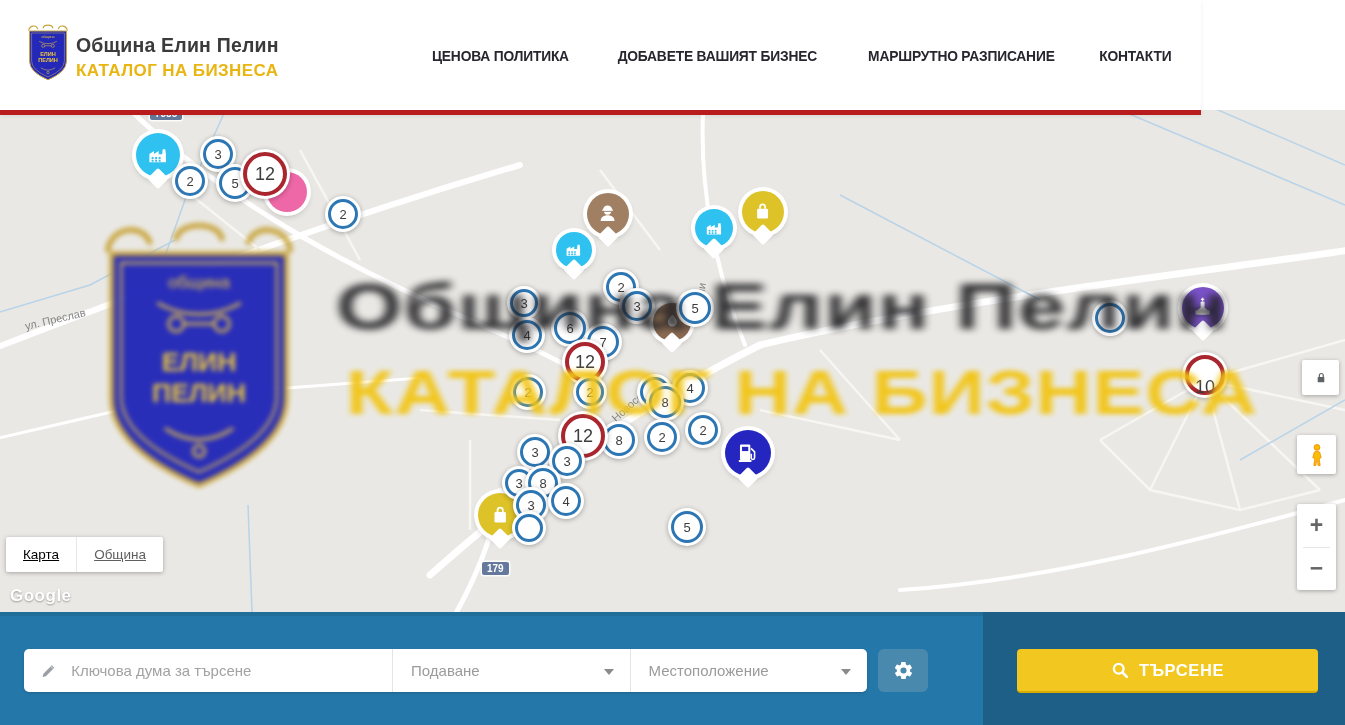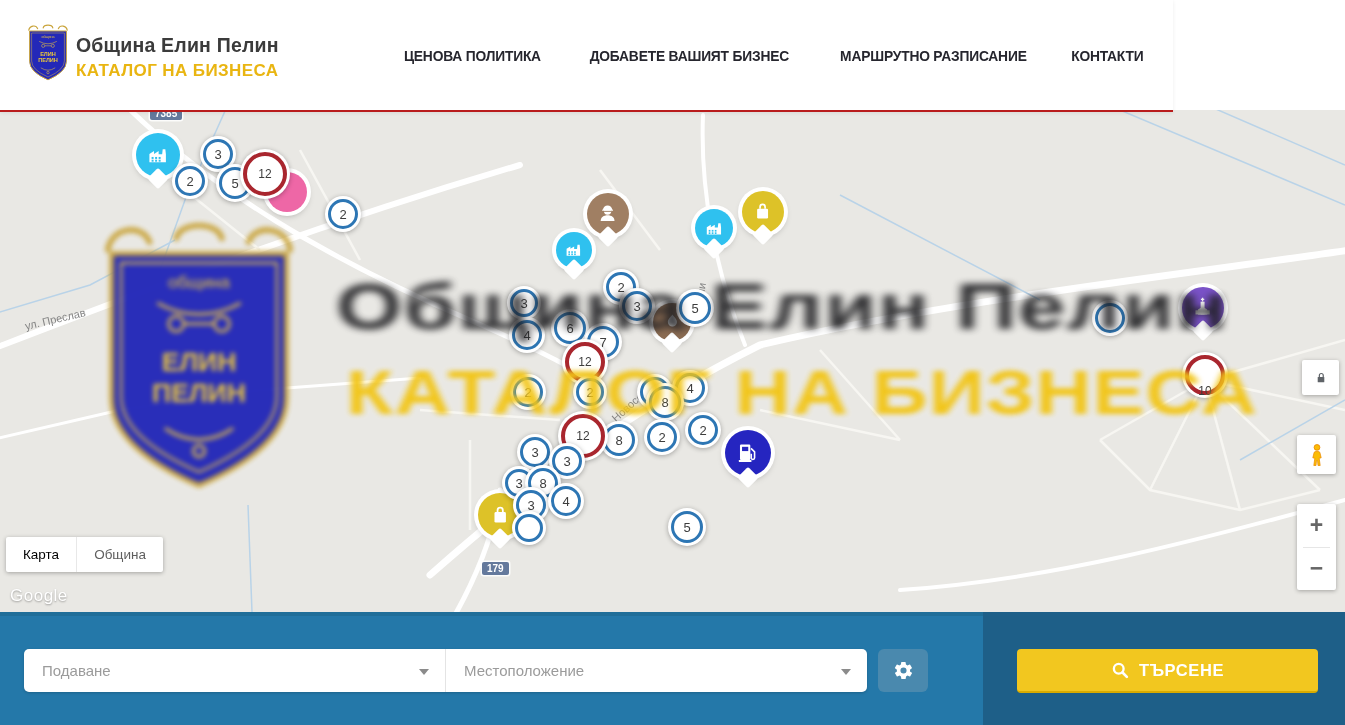--- a/index.html
+++ b/index.html
@@ -1,20 +1,20 @@
 <!DOCTYPE html>
 <html><head>
 <meta charset="utf-8">
 <style>
   html,body{margin:0;padding:0;background:#fff;font-family:"Liberation Sans",sans-serif;}
   .stage{position:relative;width:1345px;height:725px;overflow:hidden;background:#fff;}
 
   
   .header{position:absolute;left:0;top:0;width:1173px;height:110px;background:#fff;
-          border-bottom:2px solid #b91c1c;box-shadow:0 1px 4px rgba(0,0,0,.07);z-index:40;}
+          border-bottom:5px solid #b91c1c;box-shadow:0 1px 4px rgba(0,0,0,.07);z-index:40;padding-left:28px;}
   .logo-crest{position:absolute;left:24px;top:22px;width:48px;height:62px;}
   .brand{position:absolute;left:76px;top:36px;line-height:1;}
   .brand .t1{font-size:19.5px;font-weight:700;color:#3b3b3b;letter-spacing:.2px;}
   .brand .t2{font-size:17px;font-weight:700;color:#e9b511;letter-spacing:.4px;margin-top:6px;}
   .nav{position:absolute;right:26px;top:0;height:110px;display:flex;align-items:center;gap:34px;}
   .nav a{text-decoration:none;color:#26262e;font-size:15px;font-weight:700;letter-spacing:-.2px;
          transform:scaleX(.92);transform-origin:center;white-space:nowrap;cursor:pointer;}
 
   
   .map{position:absolute;left:0;top:110px;width:1345px;height:502px;background:#e9e8e4;overflow:hidden;}
@@ -28,21 +28,21 @@
   .pin{position:absolute;border-radius:50%;transform:translate(-50%,-50%);
        box-shadow:0 0 0 4px #fff,0 3px 7px rgba(0,0,0,.35);cursor:pointer;}
   .pin.tail::before{content:'';position:absolute;left:50%;bottom:-9px;width:15px;height:15px;background:#fff;
        transform:translateX(-50%) rotate(45deg);border-radius:2px;z-index:-1;}
   .pin svg{position:absolute;left:20%;top:20%;width:60%;height:60%;}
   .cluster{position:absolute;background:#fff;border-radius:50%;transform:translate(-50%,-50%);
        box-shadow:0 1px 5px rgba(0,0,0,.3);display:flex;align-items:center;justify-content:center;cursor:pointer;}
   .cluster::after{content:'';position:absolute;inset:3px;border:3px solid #2d76b4;border-radius:50%;}
   .cluster.red::after{border-color:#a9262e;border-width:4px;}
   .cluster span{font-size:13px;color:#3d3d3d;z-index:1;}
-  .cluster.big span{font-size:12px;}
+  .cluster.big span{font-size:18px;}
 
   
   .wm{position:absolute;z-index:3;pointer-events:none;}
   .wm-crest{left:85px;top:103px;width:228px;height:290px;filter:blur(2.6px);opacity:.97;}
   .wm-line1{left:336px;top:160px;font-size:64px;font-weight:700;color:#202023;letter-spacing:1px;
             transform:scaleX(1.33);transform-origin:left top;filter:blur(3.6px);opacity:.93;white-space:nowrap;}
   .wm-line2{left:346px;top:246px;font-size:63px;font-weight:700;color:#f2c516;letter-spacing:1px;
             transform:scaleX(1.23);transform-origin:left top;filter:blur(2.6px);opacity:.97;white-space:nowrap;}
 
   
@@ -51,25 +51,25 @@
             box-shadow:0 1px 4px rgba(0,0,0,.3);display:flex;align-items:center;justify-content:center;cursor:pointer;}
   .pegman-btn{position:absolute;left:1297px;top:325px;width:39px;height:39px;background:#fff;border-radius:2px;
             box-shadow:0 1px 4px rgba(0,0,0,.3);display:flex;align-items:center;justify-content:center;cursor:pointer;}
   .zoomctrl{position:absolute;left:1297px;top:394px;width:39px;height:86px;background:#fff;border-radius:2px;
             box-shadow:0 1px 4px rgba(0,0,0,.3);display:flex;flex-direction:column;}
   .zoomctrl div{flex:1;display:flex;align-items:center;justify-content:center;font-size:23px;color:#666;
             font-weight:700;cursor:pointer;}
   .zoomctrl .sep{flex:0 0 1px;background:#e6e6e6;margin:0 6px;}
   .maptype{position:absolute;left:6px;top:427px;height:35px;background:#fff;border-radius:2px;
             box-shadow:0 1px 4px rgba(0,0,0,.3);display:flex;align-items:stretch;font-size:13.5px;}
-  .maptype .opt{display:flex;align-items:center;padding:16px 17px;cursor:pointer;}
+  .maptype .opt{display:flex;align-items:center;padding:16px 17px;cursor:pointer;text-decoration:underline;}
   .maptype .opt.active{color:#000;font-weight:500;}
   .maptype .opt.idle{color:#5f5f5f;}
   .maptype .div{width:1px;background:#e8e8e8;}
-  .glogo{position:absolute;left:10px;top:476px;color:#fff;font-size:17px;font-weight:400;letter-spacing:.5px;
+  .glogo{position:absolute;left:10px;top:476px;color:#fff;font-size:17px;font-weight:700;letter-spacing:.5px;
          text-shadow:0 1px 2px rgba(0,0,0,.35);cursor:pointer;}
   .attrib{position:absolute;right:0;bottom:0;height:14px;background:rgba(245,245,245,.82);
           display:flex;align-items:center;font-size:10px;color:#454545;padding:0 5px;gap:14px;white-space:nowrap;}
   .attrib span{cursor:default;}
   .attrib a{color:#454545;text-decoration:none;cursor:pointer;}
 
   
   .searchbar{position:absolute;left:0;top:612px;width:1345px;height:113px;background:#2478a9;z-index:41;
              border-top:4px solid #206e99;box-sizing:border-box;}
   .dark-panel{position:absolute;left:983px;top:-4px;bottom:0;right:0;background:#1e5f88;}
@@ -383,20 +383,27 @@
       <div class="opt active">Карта</div>
       <div class="div"></div>
       <div class="opt idle">Община</div>
     </div>
     <div class="gm glogo">Google</div>
   </div>
 
   <div class="searchbar">
     <div class="dark-panel"></div>
     <div class="sgroup">
+      <div class="cell kw">
+        <svg width="19" height="19" viewBox="0 0 20 20">
+          <path d="M3 17.4l1-3.6 9.8-9.8 2.9 2.9-9.8 9.8-3.9 1z" fill="#9aa0a6"></path>
+          <path d="M12.6 5.2l2.4 2.4" stroke="#fff" stroke-width="1"></path>
+        </svg>
+        <input type="text" placeholder="Ключова дума за търсене" style="">
+      </div>
       <div class="cell dd">
         <span>Подаване</span>
         <i class="caret"></i>
       </div>
       <div class="cell dd">
         <span>Местоположение</span>
         <i class="caret"></i>
       </div>
     </div>
     <button class="gear-btn">

